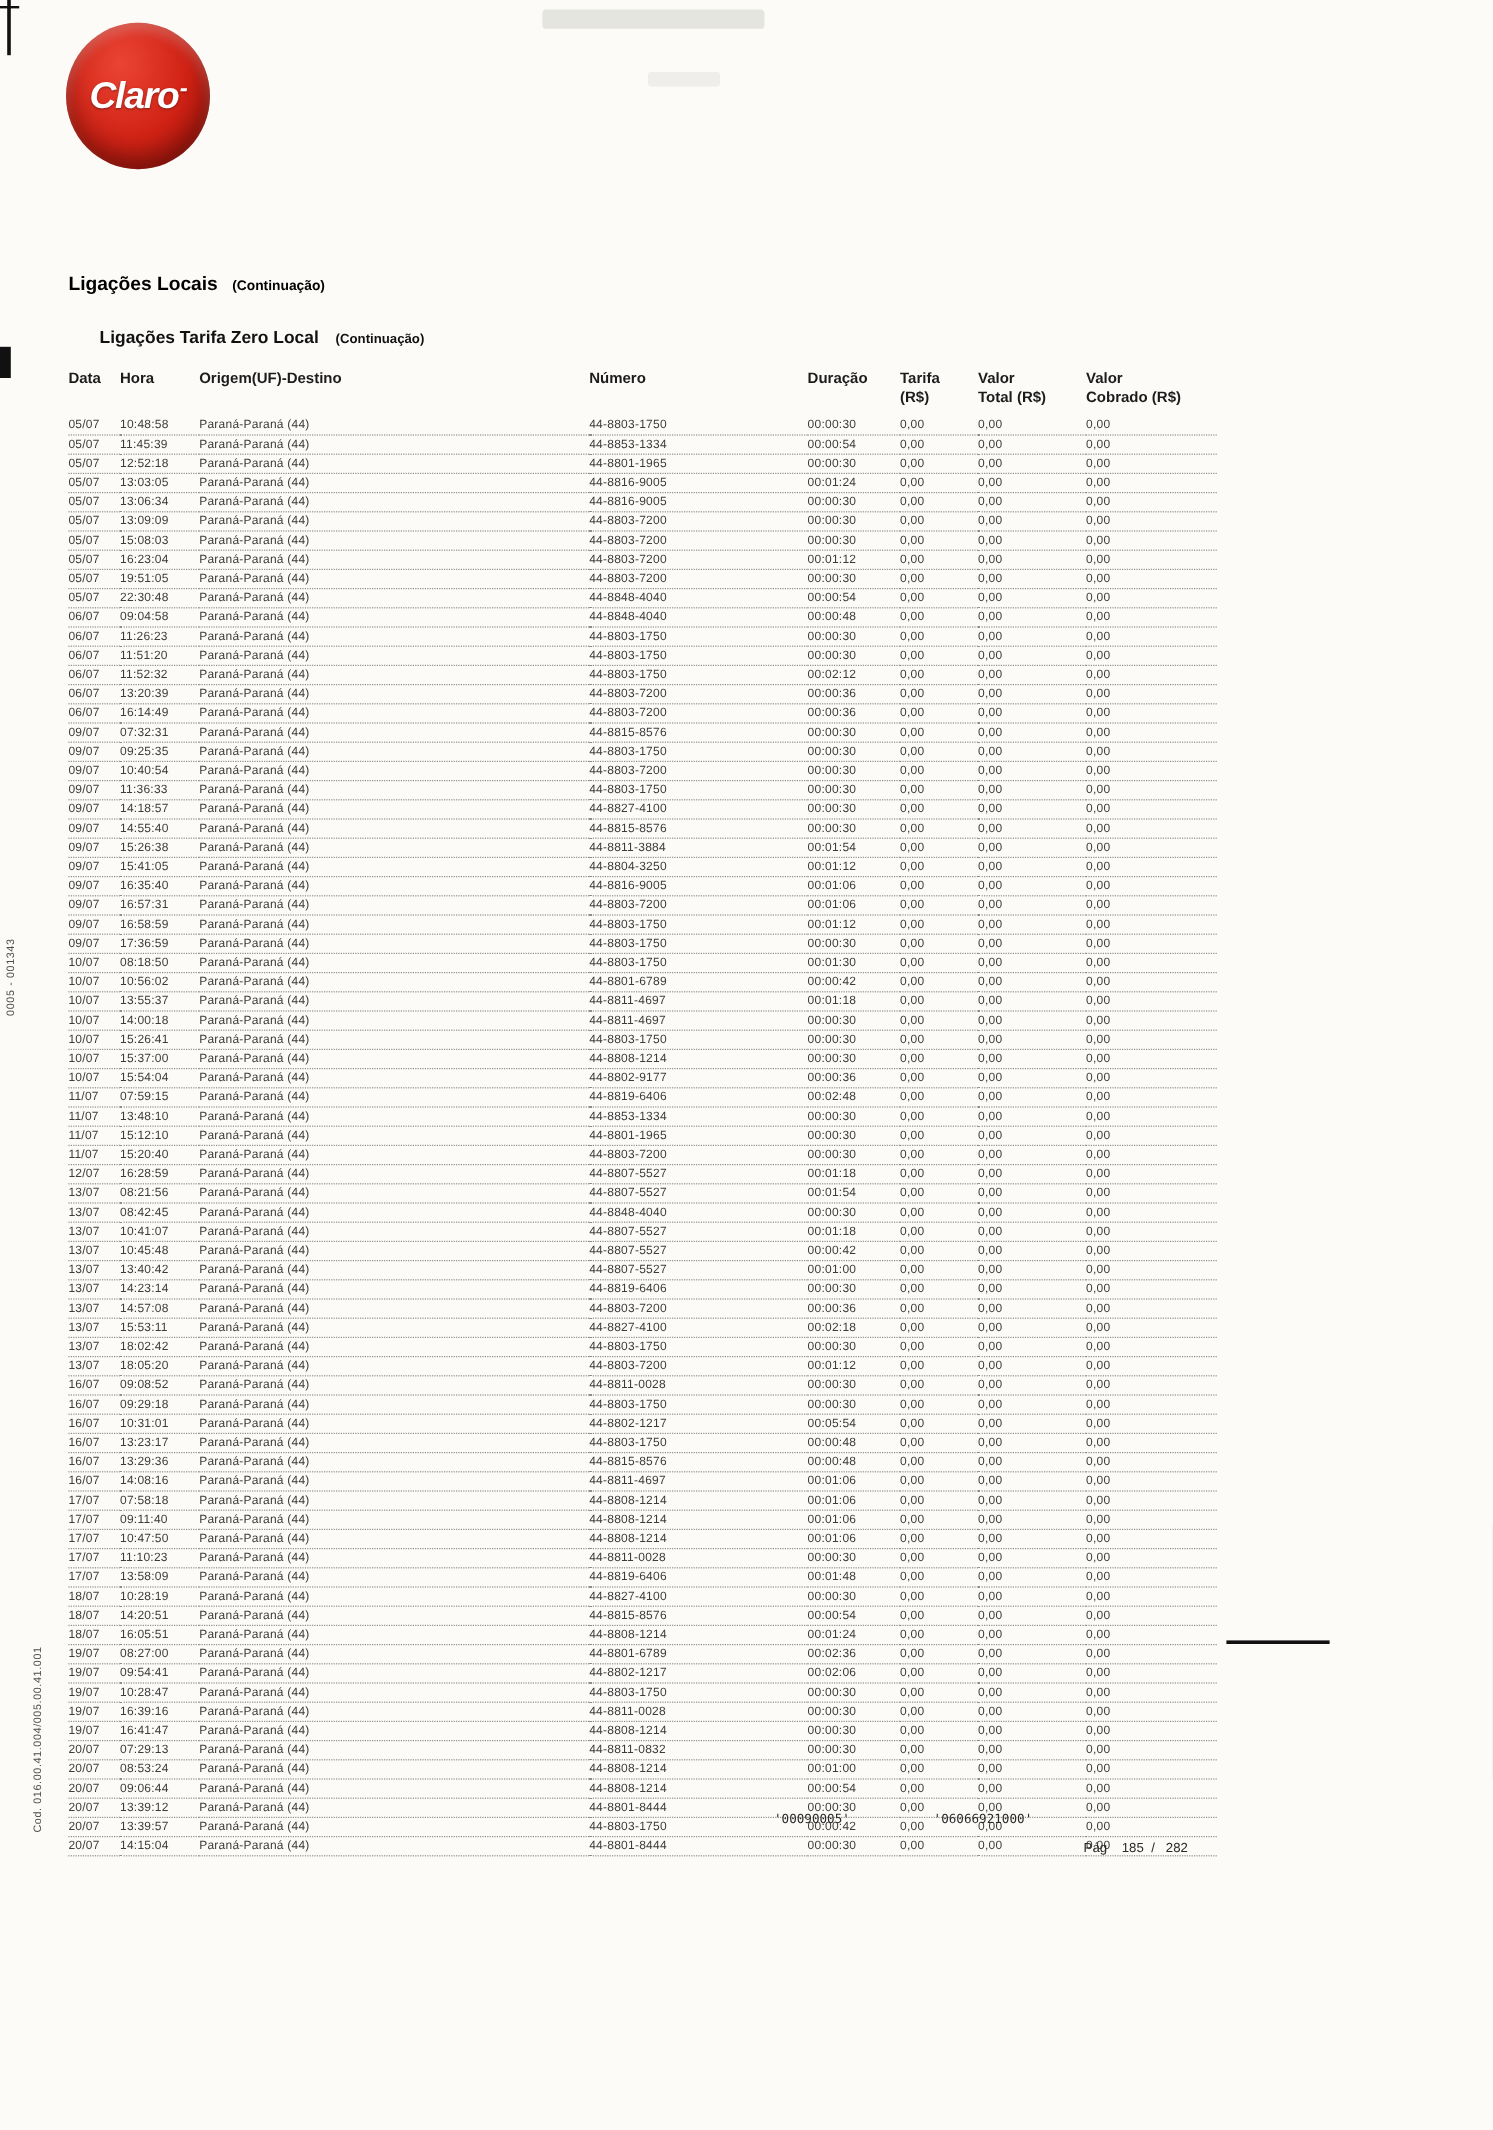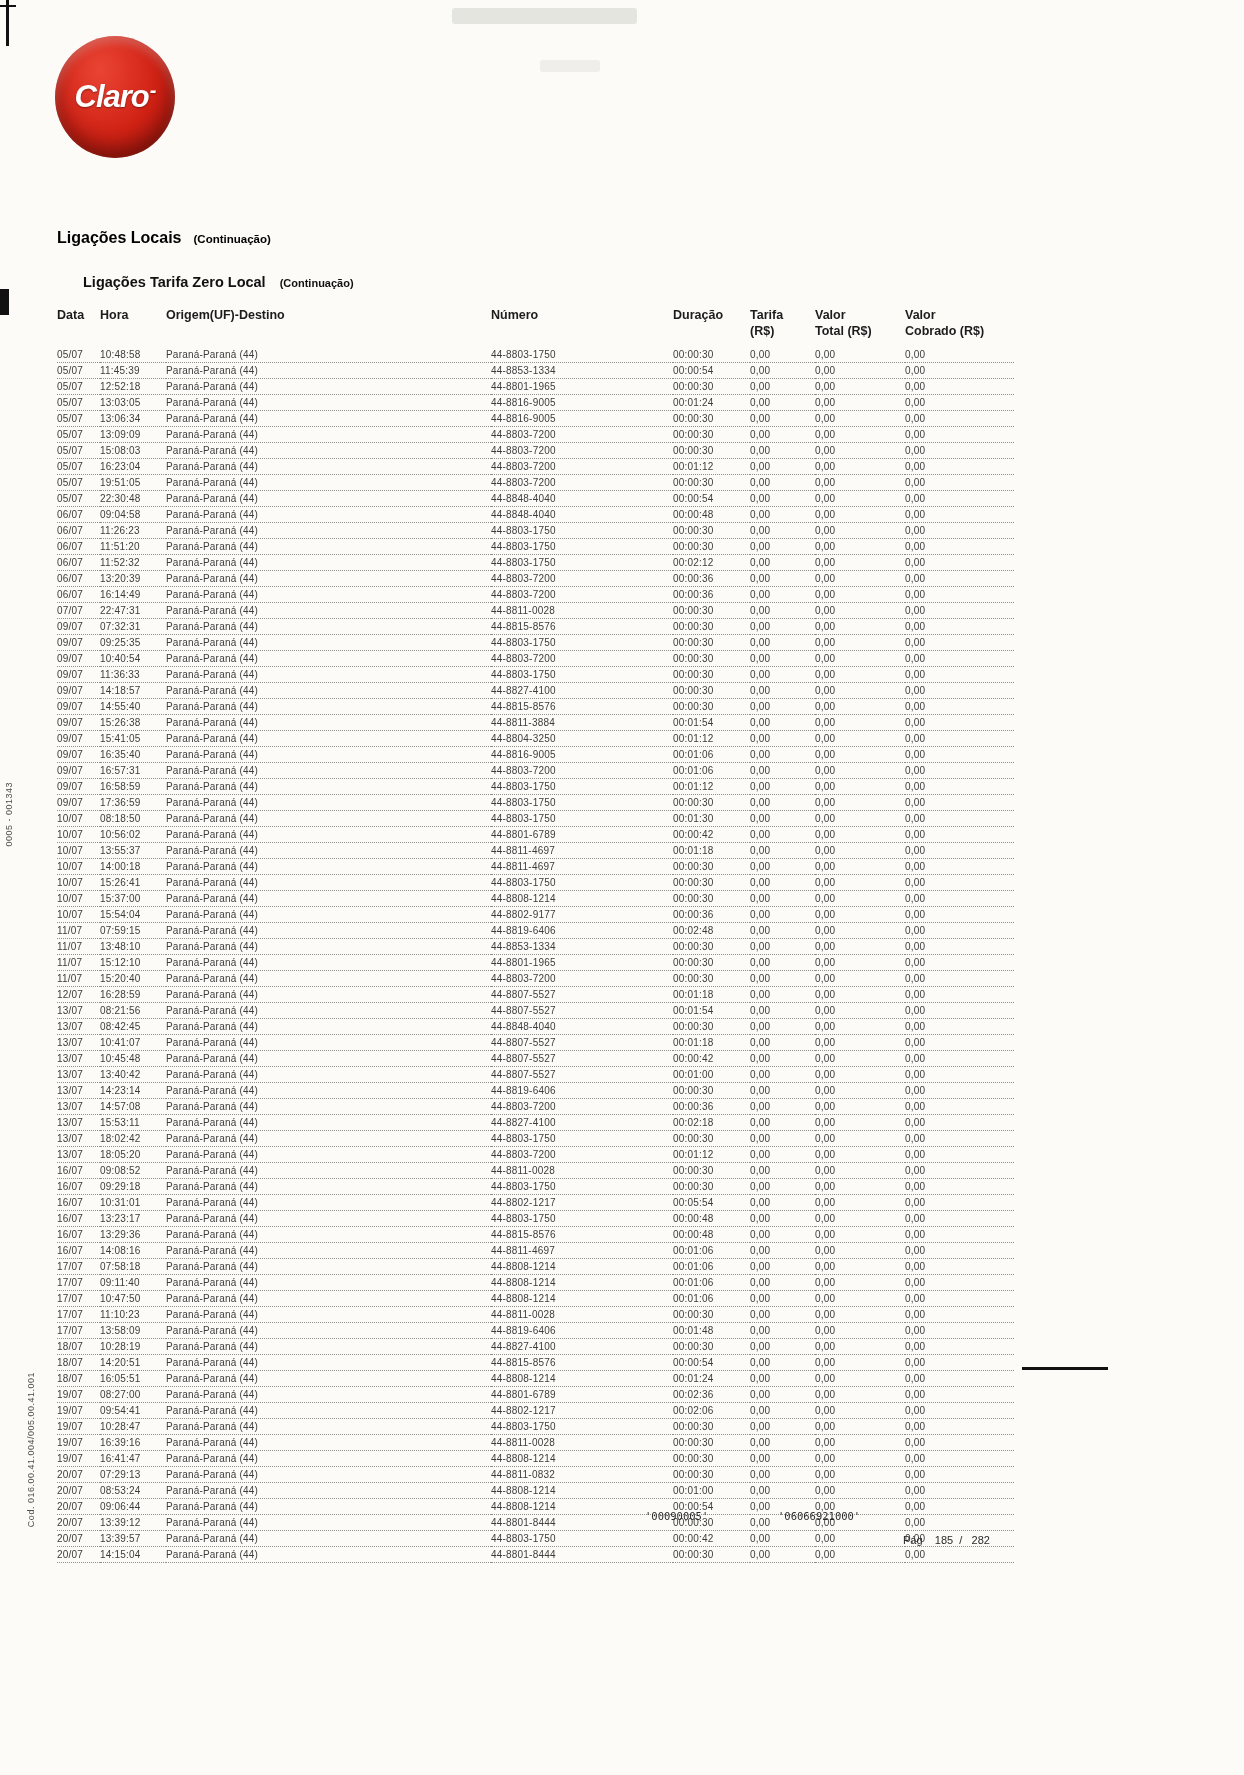--- a/index.html
+++ b/index.html
@@ -6,21 +6,21 @@
   .page{
     position:relative;width:1244px;height:1775px;margin:0 auto;
     background:#fcfbf8;overflow:hidden;
     font-family:"Liberation Sans",sans-serif;color:#222;
   }
   
   .artifact{position:absolute;background:#111;}
   .smudge{position:absolute;background:#c9c9c4;opacity:.45;border-radius:3px;}
   
   .logo{
-    position:absolute;left:55px;top:36px;width:120px;height:122px;border-radius:50%;
+    position:absolute;left:55px;top:19px;width:120px;height:122px;border-radius:50%;
     background:radial-gradient(ellipse at 38% 28%,#ea4434 0%,#cf2114 55%,#8d0f07 100%);
     display:flex;align-items:center;justify-content:center;
     box-shadow:inset 0 -10px 20px rgba(0,0,0,.35), inset 0 6px 10px rgba(255,255,255,.25);
   }
   .logo .txt{color:#fff;font-weight:bold;font-style:italic;font-size:31px;letter-spacing:-1px;text-shadow:0 1px 2px rgba(0,0,0,.4);}
   .logo .accent{font-size:20px;vertical-align:10px;margin-left:1px;}
   
   .title{position:absolute;left:57px;top:176px;font-size:17px;font-weight:bold;color:#161616;}
   .section{position:absolute;left:57px;top:229px;font-size:16px;font-weight:bold;color:#000000;text-align:right;}
   .section .note{font-size:11.5px;margin-left:12px;font-weight:bold;}
@@ -271,30 +271,20 @@
           <td>06/07</td>
           <td>16:14:49</td>
           <td>Paraná-Paraná (44)</td>
           <td>44-8803-7200</td>
           <td>00:00:36</td>
           <td>0,00</td>
           <td>0,00</td>
           <td>0,00</td>
         </tr>
         <tr>
-          <td>07/07</td>
-          <td>22:47:31</td>
-          <td>Paraná-Paraná (44)</td>
-          <td>44-8811-0028</td>
-          <td>00:00:30</td>
-          <td>0,00</td>
-          <td>0,00</td>
-          <td>0,00</td>
-        </tr>
-        <tr>
           <td>09/07</td>
           <td>07:32:31</td>
           <td>Paraná-Paraná (44)</td>
           <td>44-8815-8576</td>
           <td>00:00:30</td>
           <td>0,00</td>
           <td>0,00</td>
           <td>0,00</td>
         </tr>
         <tr>

